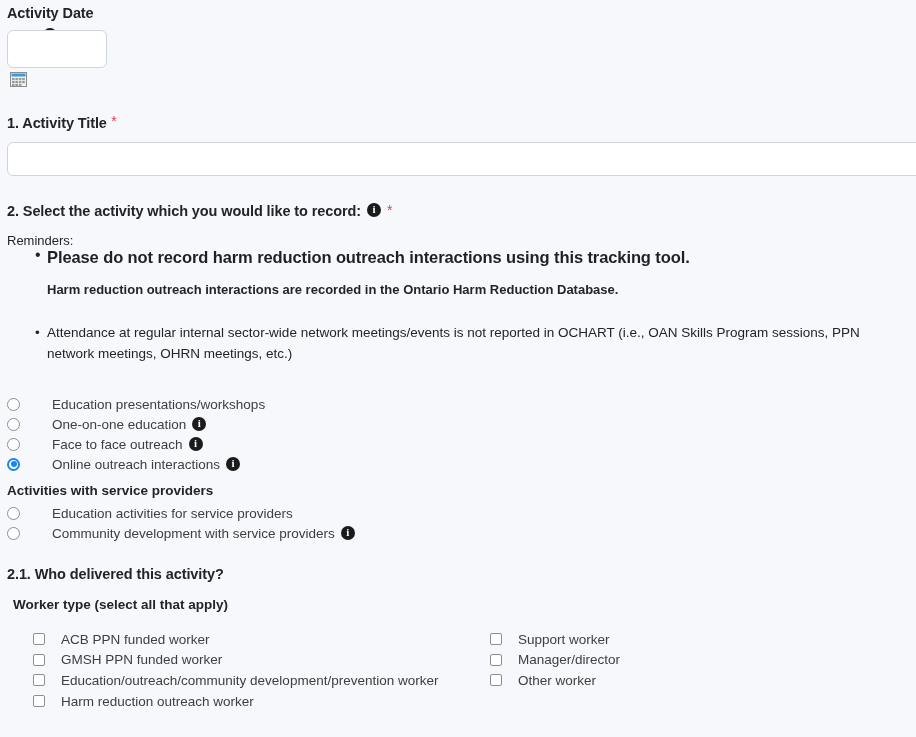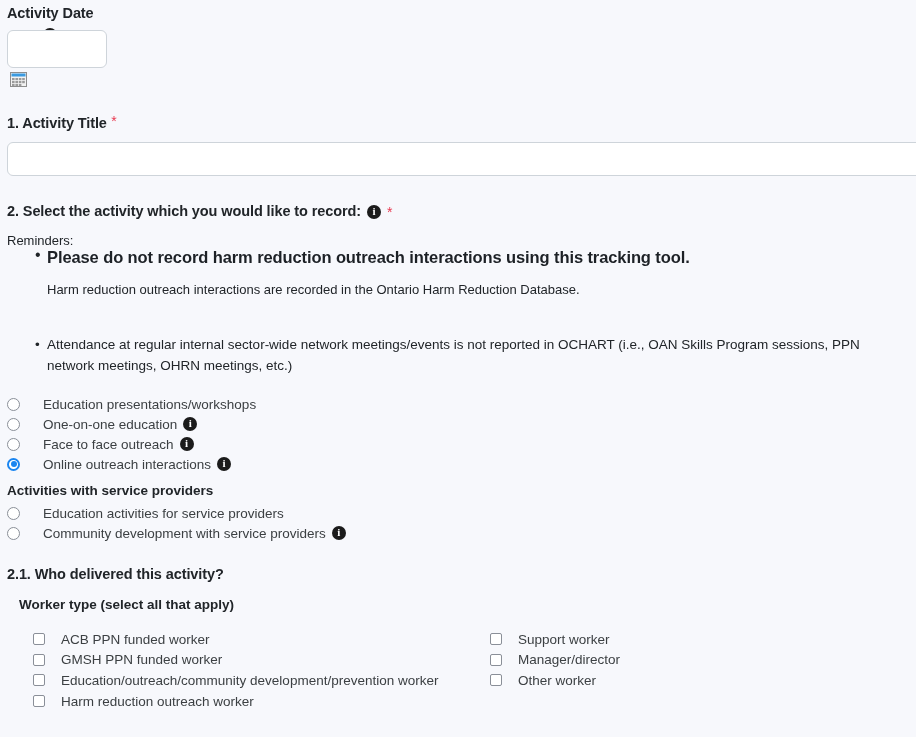--- a/index.html
+++ b/index.html
@@ -120,21 +120,21 @@
     color: #212529;
     padding: 0 10px;
   }
 
   
   .q2-label {
     position: absolute;
     left: 7px;
     top: 203px;
     display: flex;
-    align-items: flex-end;
+    align-items: flex-start;
     gap: 6px;
     white-space: nowrap;
   }
 
   .reminders-title {
     position: absolute;
     left: 7px;
     top: 233px;
     font-size: 13px;
     color: #212529;
@@ -169,25 +169,26 @@
     letter-spacing: -0.1px;
     text-align: right;
   }
   .reminder-sub {
     position: relative;
     padding-left: 40px;
     font-size: 13px;
     line-height: 18px;
     color: #212529;
     margin-top: 13px;
+    font-weight: bold;
   }
   .bullet-item2 {
     position: relative;
     padding-left: 40px;
-    margin-top: 35px;
+    margin-top: 23px;
     font-size: 13.5px;
     line-height: 21px;
     color: #212529;
   }
   .bullet-item2::before {
     content: "•";
     position: absolute;
     left: 28px;
     top: 0;
     color: #212529;
@@ -212,21 +213,21 @@
     padding: 0;
     list-style: none;
   }
   .rl-users { top: 394px; }
   .rl-providers { top: 503px; }
 
   .radio-row {
     display: flex;
     align-items: center;
     height: 20px;
-    gap: 8px;
+    gap: 17px;
     cursor: pointer;
     white-space: nowrap;
   }
   .radio-mark {
     width: 13px;
     height: 13px;
     border-radius: 50%;
     border: 1.4px solid #8a8f98;
     background: #ffffff;
     flex: 0 0 auto;
@@ -258,21 +259,21 @@
 
   
   .q21-label {
     position: absolute;
     left: 7px;
     top: 565px;
     white-space: nowrap;
   }
   .worker-type-label {
     position: absolute;
-    left: 19px;
+    left: 13px;
     top: 597px;
     font-weight: bold;
     font-size: 13.5px;
     color: #212529;
     white-space: nowrap;
   }
 
   .check-col {
     position: absolute;
     margin: 0;

